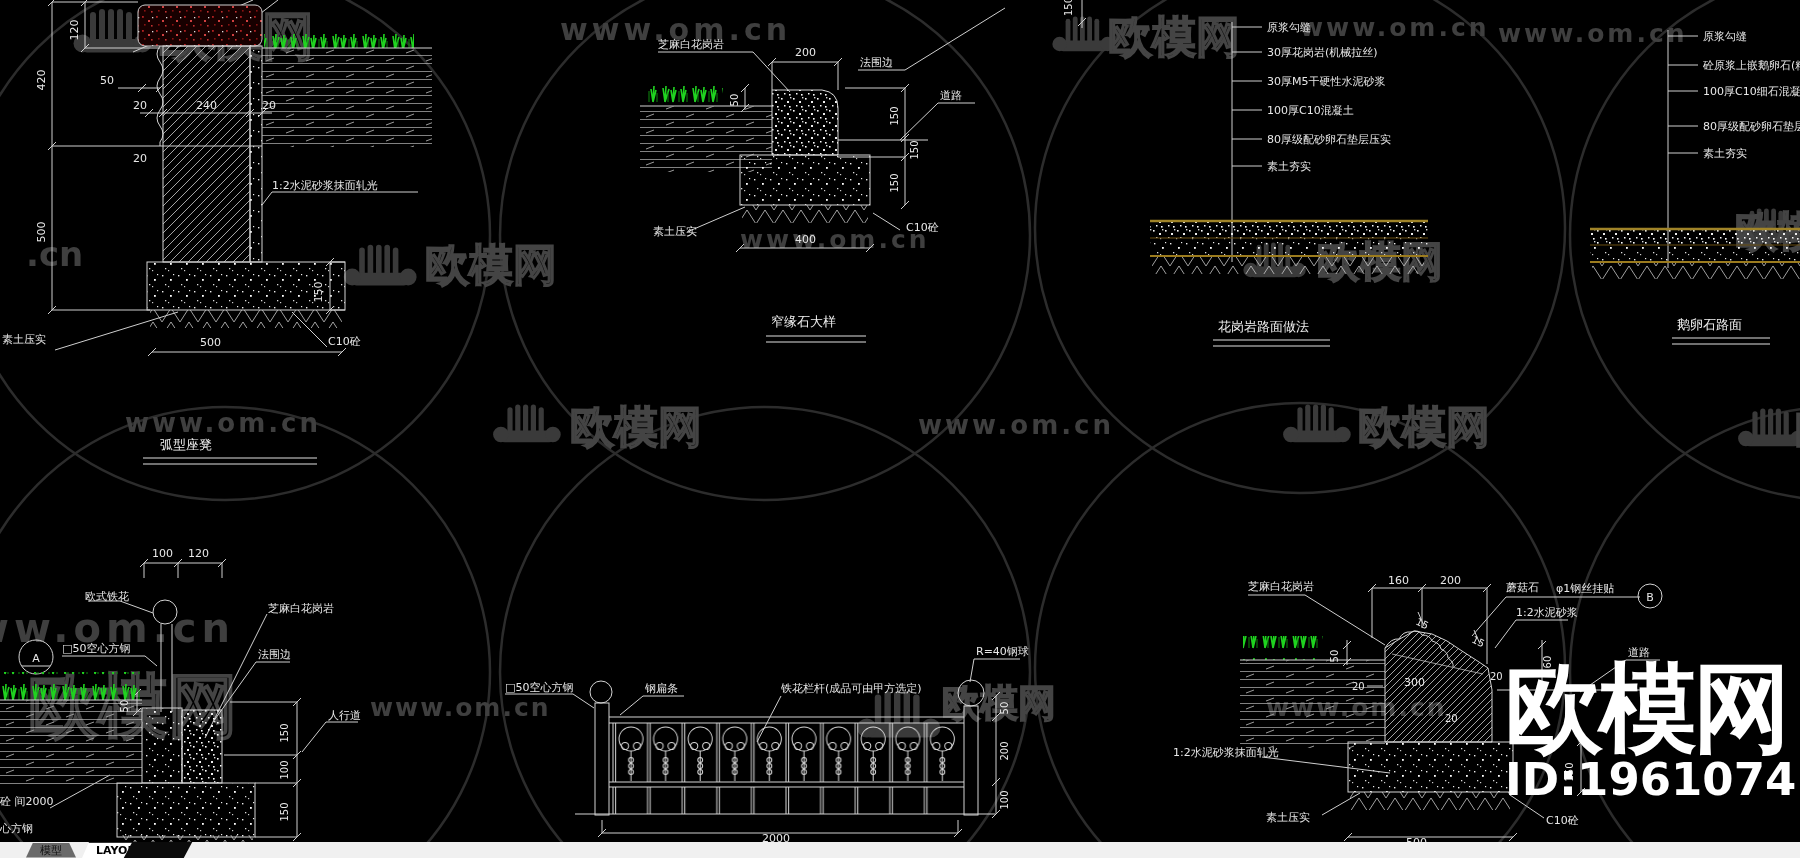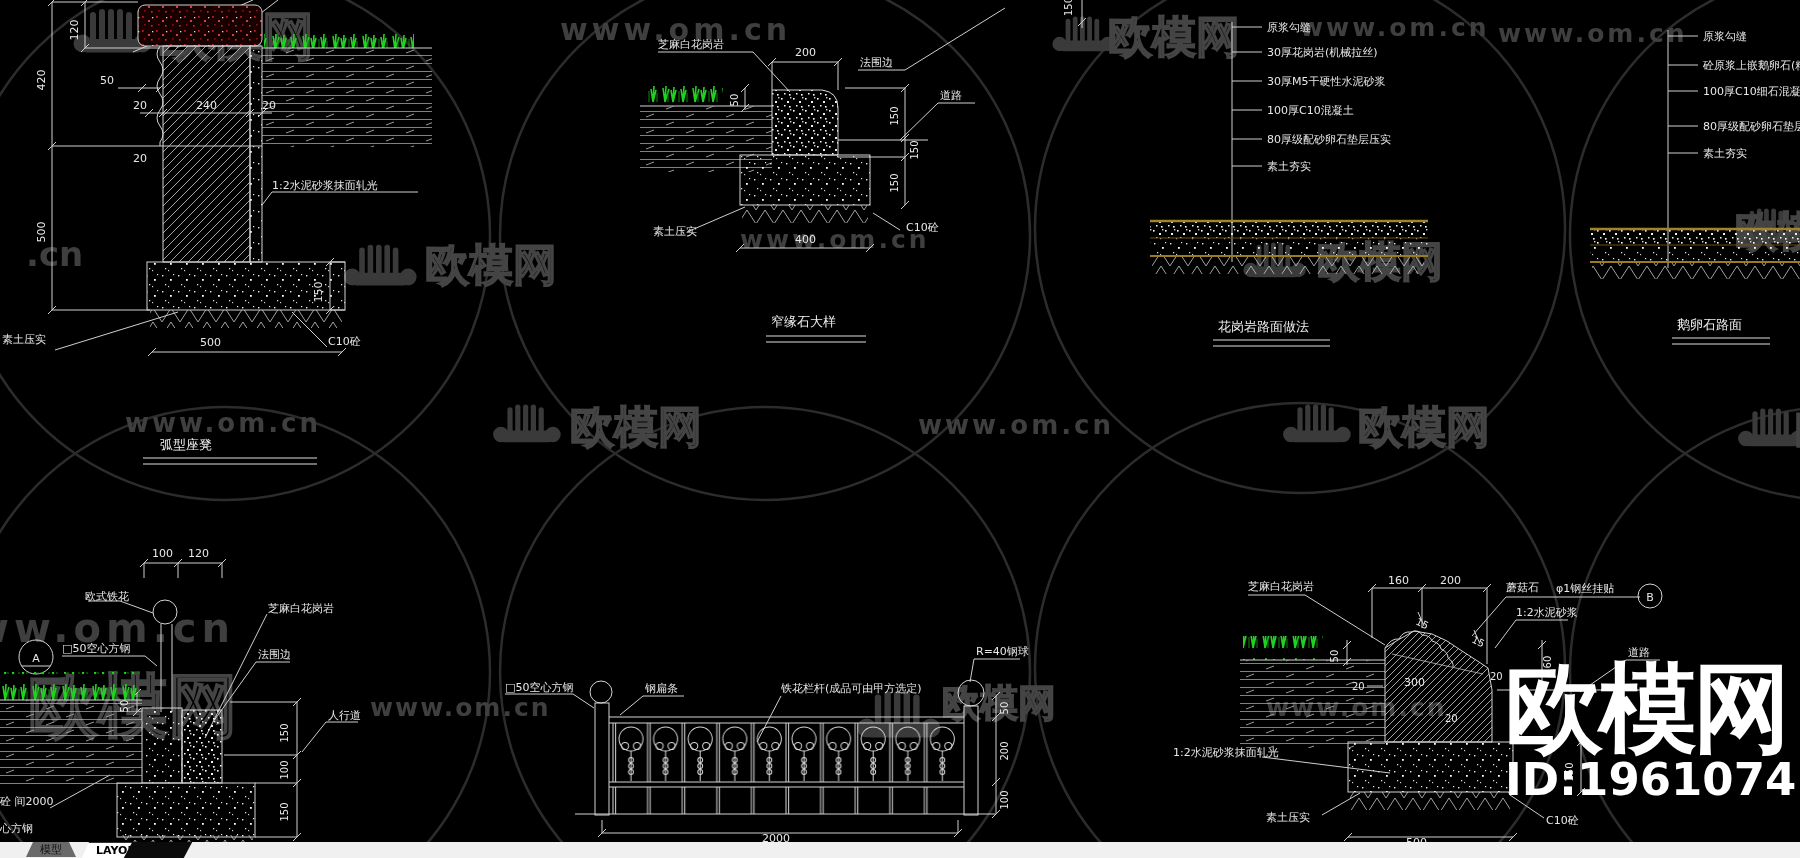--- a/index.html
+++ b/index.html
@@ -5,21 +5,21 @@
   html,body{margin:0;padding:0;background:#000;}
   #stage{position:relative;width:1800px;height:858px;overflow:hidden;background:#000;
          font-family:"DejaVu Sans",sans-serif;}
   svg text{font-family:"DejaVu Sans",sans-serif;}
   .t{fill:#e8e8e8;font-size:11px;}
   .ts{fill:#e8e8e8;font-size:10px;}
   .title{fill:#f0f0f0;font-size:13px;}
   .wmtxt{fill:#3f3f3f;font-weight:bold;}
   .wmbrand{fill:none;stroke:#444;stroke-width:1.6;font-weight:bold;}
   .tabbar{position:absolute;left:0;bottom:0;width:1800px;height:16px;background:#f0f0f0;
-          display:flex;align-items:flex-start;z-index:3;}
+          display:flex;align-items:center;z-index:3;}
   .tab{height:15px;line-height:15px;font-size:11px;padding:0 14px;margin-left:6px;
        clip-path:polygon(7px 0,calc(100% - 7px) 0,100% 100%,0 100%);}
   .tab-model{background:#6a6a6a;color:#101010;margin-left:26px;}
   .tab-layout{background:#fff;color:#000;border-top:1px solid #333;font-weight:bold;}
   .arcband{position:absolute;bottom:0;left:128px;width:60px;height:16px;background:#0b0b0b;
            transform:skewX(-28deg);z-index:4;}
 </style>
 </head>
 <body>
 

